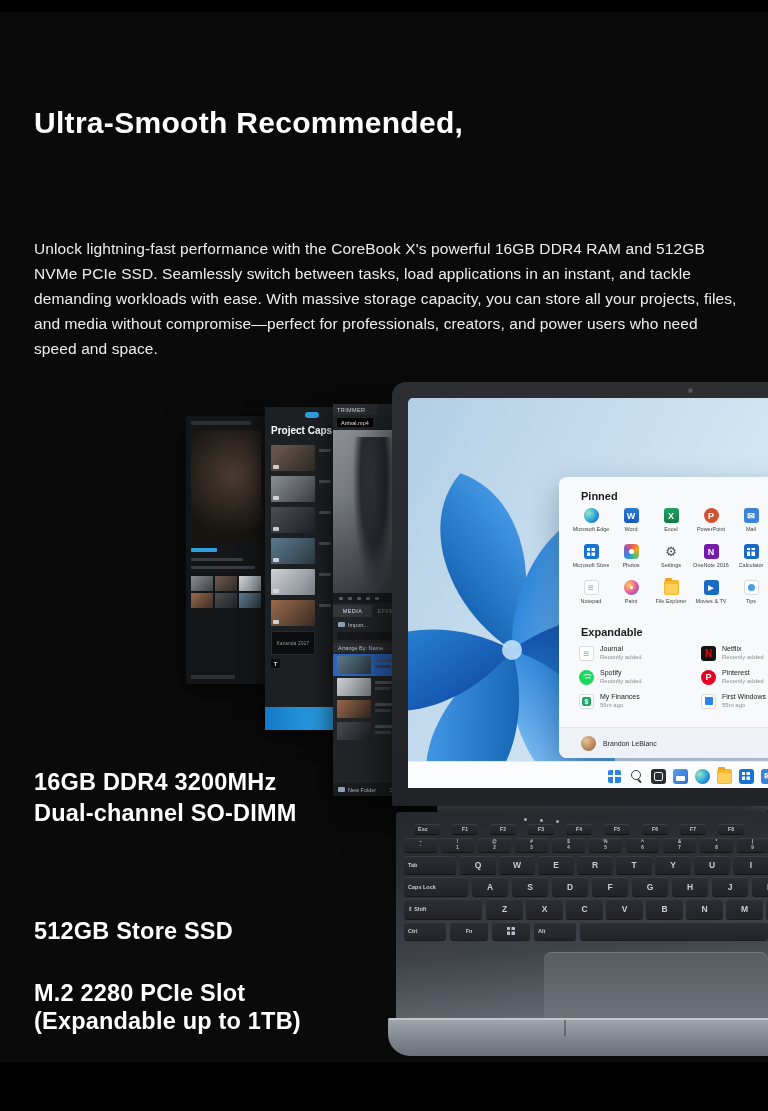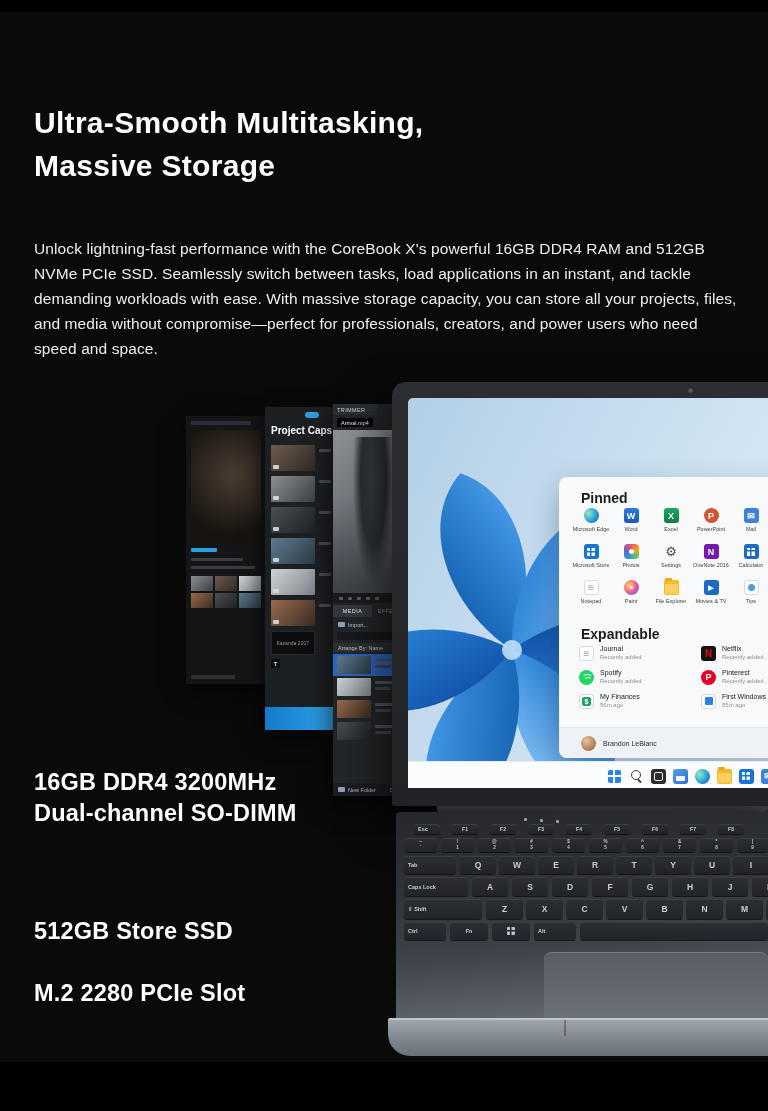--- a/index.html
+++ b/index.html
@@ -74,21 +74,21 @@
   .g6{background:linear-gradient(135deg,#9a6a4c,#3a2d24);}
 
   
   .screen{position:absolute;left:392px;top:382px;width:400px;height:424px;background:linear-gradient(#2c2e31,#212326);border-radius:14px 14px 2px 2px;z-index:3;box-shadow:-14px 18px 40px rgba(0,0,0,.55);}
   .webcam{position:absolute;left:296px;top:6px;width:5px;height:5px;border-radius:50%;background:#55595f;box-shadow:inset 0 0 1px #1a1b1d;}
   .inner{position:absolute;left:16px;top:16px;width:384px;height:390px;border-radius:5px 0 0 0;overflow:hidden;background:linear-gradient(118deg,#b2cfe6 0%,#c9dfef 45%,#e4f1f8 100%);}
   .bloom{position:absolute;left:0;top:0;}
 
   
   .menu{position:absolute;left:151px;top:79px;width:290px;height:281px;background:#f7f9fb;border-radius:8px;box-shadow:0 12px 30px rgba(25,45,75,.35);}
-  .sm-label{position:absolute;left:22px;font-size:14px;font-weight:700;color:#1c1c1e;}
+  .sm-label{position:absolute;left:22px;font-size:11px;font-weight:700;color:#1c1c1e;}
   #sm-pinned-grid{position:absolute;left:12px;top:28px;display:grid;grid-template-columns:repeat(5,40px);grid-auto-rows:36px;}
   .pin{display:flex;flex-direction:column;align-items:center;padding-top:3px;overflow:hidden;}
   .pin-l{font-size:5.5px;color:#3f4247;margin-top:2.5px;white-space:nowrap;max-width:39px;overflow:hidden;}
   #sm-rec-grid{position:absolute;left:12px;top:164px;display:grid;grid-template-columns:122px 122px;grid-auto-rows:24px;grid-auto-flow:row;}
   .rec{display:flex;align-items:center;gap:6px;padding-left:8px;}
   .rec .txt{display:flex;flex-direction:column;line-height:1.25;}
   .rec .t1{font-size:7px;color:#202124;white-space:nowrap;}
   .rec .t2{font-size:6px;color:#8b9096;white-space:nowrap;}
   .sm-foot{position:absolute;left:0;right:0;top:250px;height:31px;background:#eef1f5;border-top:1px solid #e2e6ea;border-radius:0 0 8px 8px;}
   .avatar{position:absolute;left:22px;top:8px;width:15px;height:15px;border-radius:50%;background:radial-gradient(circle at 35% 30%,#e8c49a,#b9825a 60%,#8a5f42);}
@@ -149,35 +149,36 @@
   .trackpad{position:absolute;left:148px;top:140px;width:224px;height:70px;background:linear-gradient(#585d64,#6e737b);border-radius:8px 8px 0 0;box-shadow:inset 0 1px 0 rgba(255,255,255,.18);}
   .base{position:absolute;left:388px;top:1018px;width:380px;height:38px;background:linear-gradient(#a3a9b0,#80868e 55%,#6b7178);border-radius:2px 0 0 22px;z-index:5;}
   .base::before{content:"";position:absolute;left:0;right:0;top:0;height:2px;background:rgba(255,255,255,.35);border-radius:2px 0 0 0;}
   .base::after{content:"";position:absolute;left:176px;top:2px;width:2px;height:16px;background:rgba(0,0,0,.28);}
 </style>
 </head>
 <body>
 
 <div class="page">
 
-  <h1 class="hero-h"><span>Ultra-Smooth Multitasking,</span><br><span>Massive Storage</span></h1>
+  <h1 class="hero-h"><span>Ultra-Smooth Recommended,</span><br></h1>
   <p class="hero-p">Unlock lightning-fast performance with the CoreBook X's powerful 16GB DDR4 RAM and 512GB NVMe PCIe SSD. Seamlessly switch between tasks, load applications in an instant, and tackle demanding workloads with ease. With massive storage capacity, you can store all your projects, files, and media without compromise—perfect for professionals, creators, and power users who need speed and space.</p>
 
   <div id="specs">
       <div class="spec" style="top: 768px;">
         <div>16GB DDR4 3200MHz</div>
       </div>
       <div class="spec" style="top: 799px;">
         <div>Dual-channel SO-DIMM</div>
       </div>
       <div class="spec" style="top: 917px;">
         <div>512GB Store SSD</div>
       </div>
       <div class="spec" style="top: 979px;">
         <div>M.2 2280 PCIe Slot</div>
+        <div>(Expandable up to 1TB)</div>
       </div>
     </div>
 
   <div class="panel pA">
     <div class="pA-top"></div>
     <div class="pA-prev"></div>
     <div class="pA-tc"></div>
     <div class="pA-b1 bar"></div>
     <div class="pA-b2 bar"></div>
     <div id="pa-grid">

